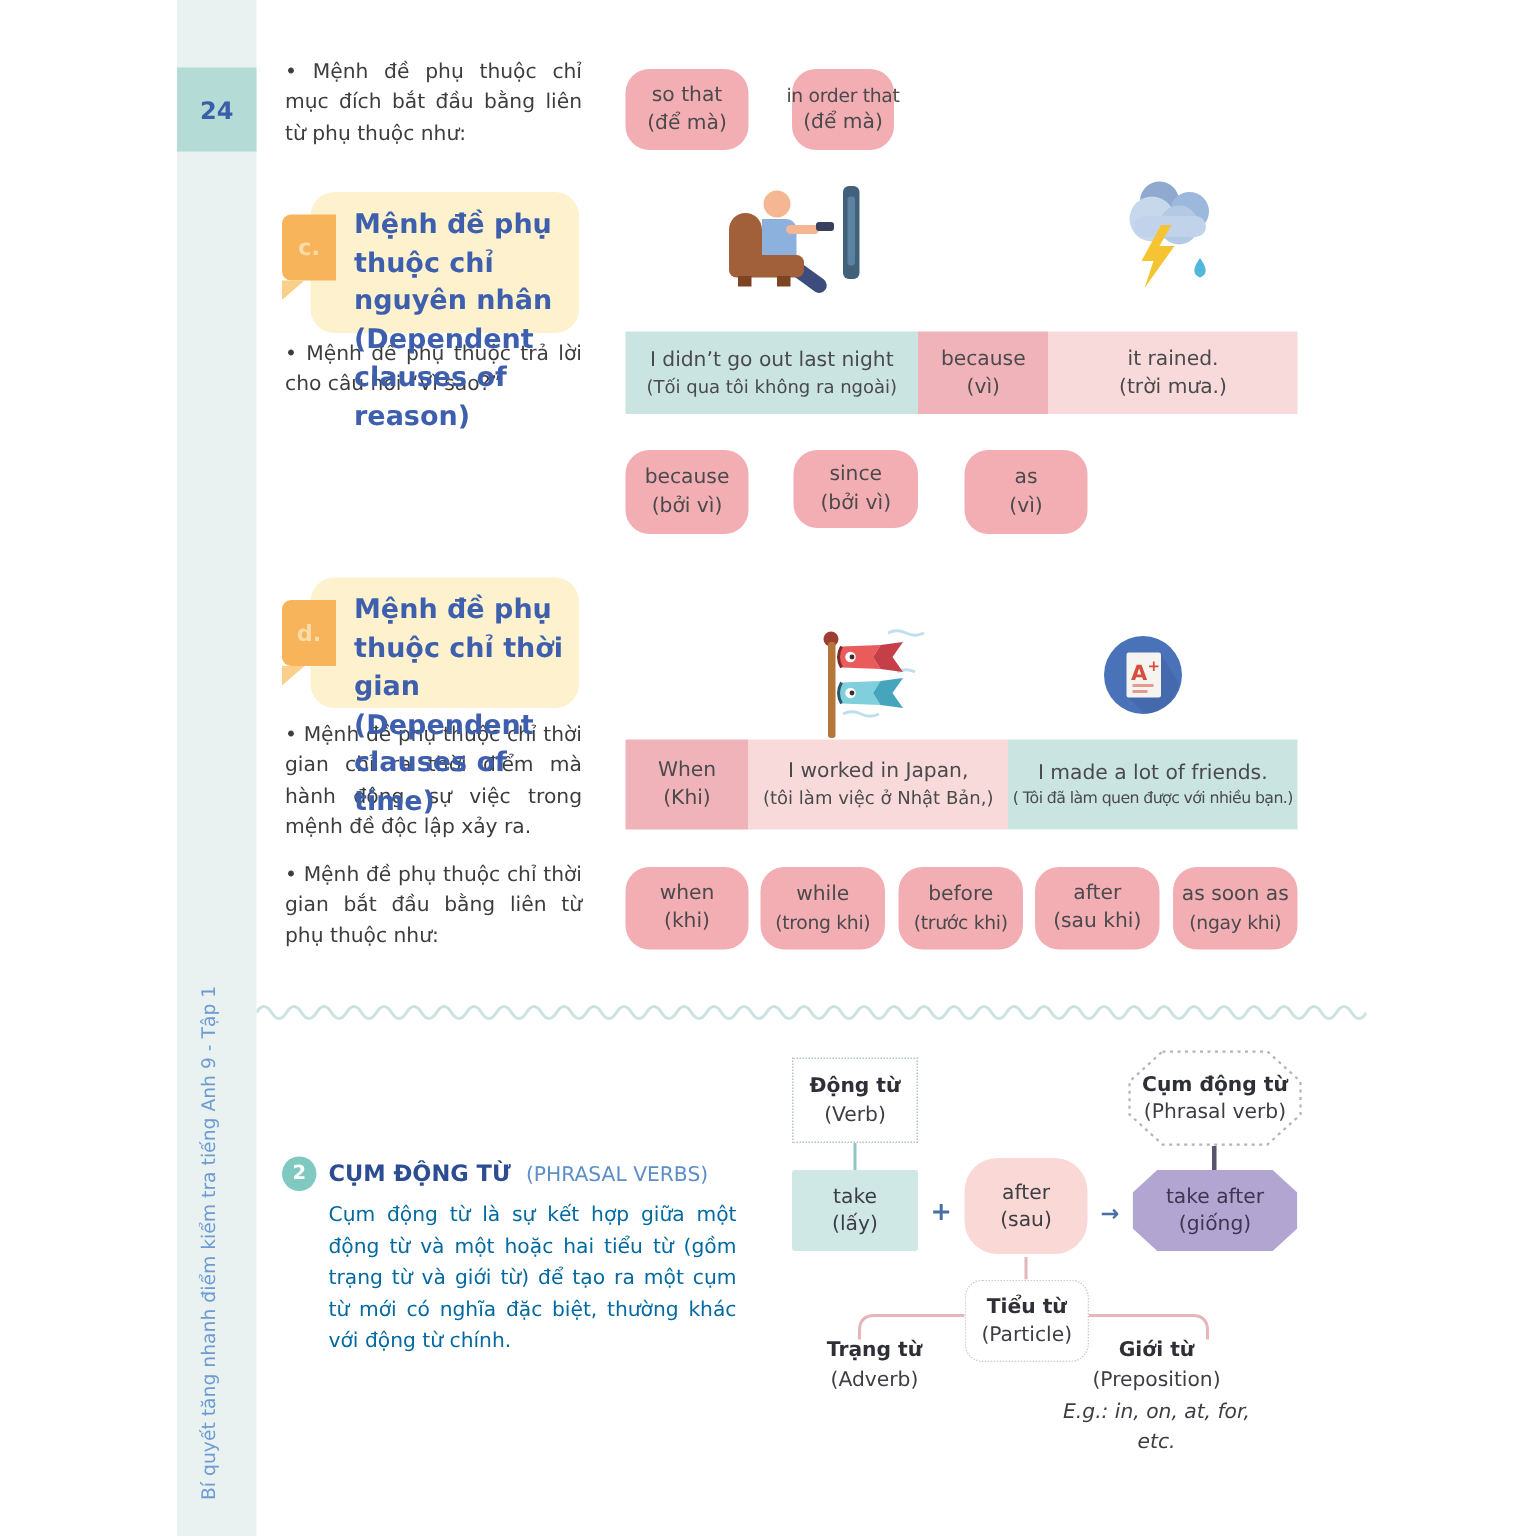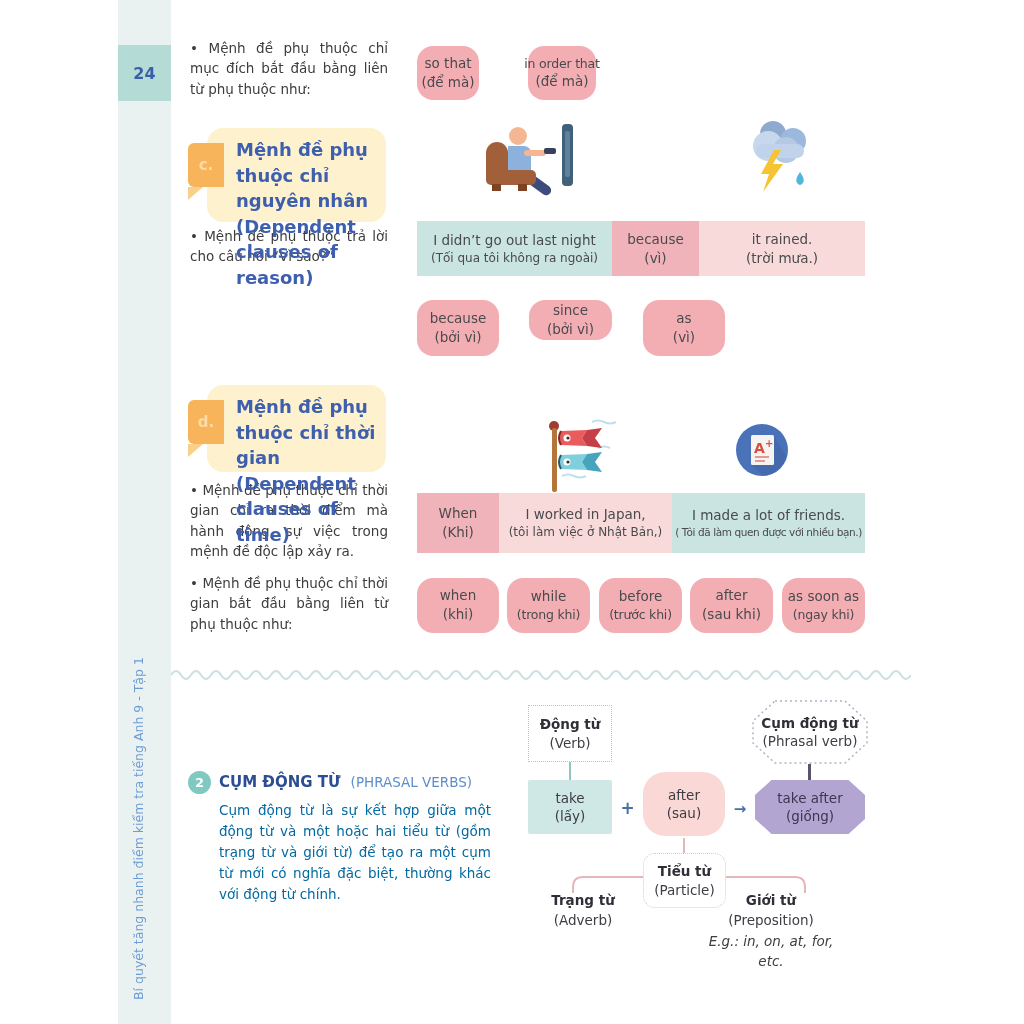--- a/index.html
+++ b/index.html
@@ -80,21 +80,21 @@
   <div class="pagenum" style="left:118px;">
     <span>24</span>
   </div>
   <div class="spine">Bí quyết tăng nhanh điểm kiểm tra tiếng Anh 9 - Tập 1</div>
 
   <div class="bullet" style="top:38px;">• Mệnh đề phụ thuộc chỉ mục đích bắt đầu bằng liên từ phụ thuộc như:</div>
   <div class="bullet" style="top:226px;">• Mệnh đề phụ thuộc trả lời cho câu hỏi “Vì sao?”</div>
   <div class="bullet" style="top:480px;">• Mệnh đề phụ thuộc chỉ thời gian chỉ ra thời điểm mà hành động, sự việc trong mệnh đề độc lập xảy ra.</div>
   <div class="bullet" style="top:573px;">• Mệnh đề phụ thuộc chỉ thời gian bắt đầu bằng liên từ phụ thuộc như:</div>
 
-  <div class="pill" style="left:417px;top:46px;width:62px;height:54px;">
+  <div class="pill" style="left:417px;top:46px;width:82px;height:54px;">
     <span>so that</span>
     <span>(để mà)</span>
   </div>
   <div class="pill" style="left:528px;top:46px;width:68px;height:54px;">
     <span class="tight">in order that</span>
     <span>(để mà)</span>
   </div>
 
   <div class="callout" style="top:128px;height:94px;">
     <div class="callout-box" style="height:94px;">
@@ -142,21 +142,21 @@
   </div>
   <div class="cell pinklight" style="left:699px;top:221px;width:166px;height:55px;">
     <span>it rained.</span>
     <span>(trời mưa.)</span>
   </div>
 
   <div class="pill" style="left:417px;top:300px;width:82px;height:56px;">
     <span>because</span>
     <span>(bởi vì)</span>
   </div>
-  <div class="pill" style="left:529px;top:300px;width:83px;height:40px;">
+  <div class="pill" style="left:529px;top:300px;width:83px;height:52px;">
     <span>since</span>
     <span>(bởi vì)</span>
   </div>
   <div class="pill" style="left:643px;top:300px;width:82px;height:56px;">
     <span>as</span>
     <span>(vì)</span>
   </div>
 
   <div class="callout" style="top:385px;height:87px;">
     <div class="callout-box" style="height:87px;">

